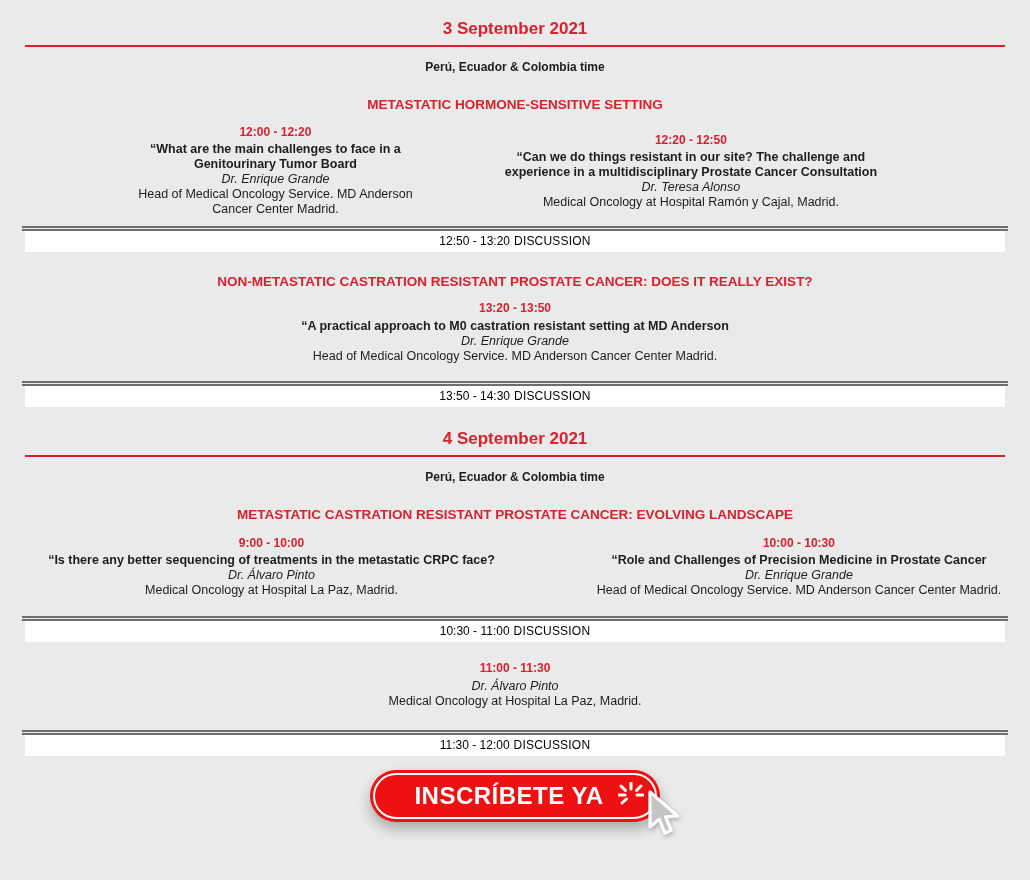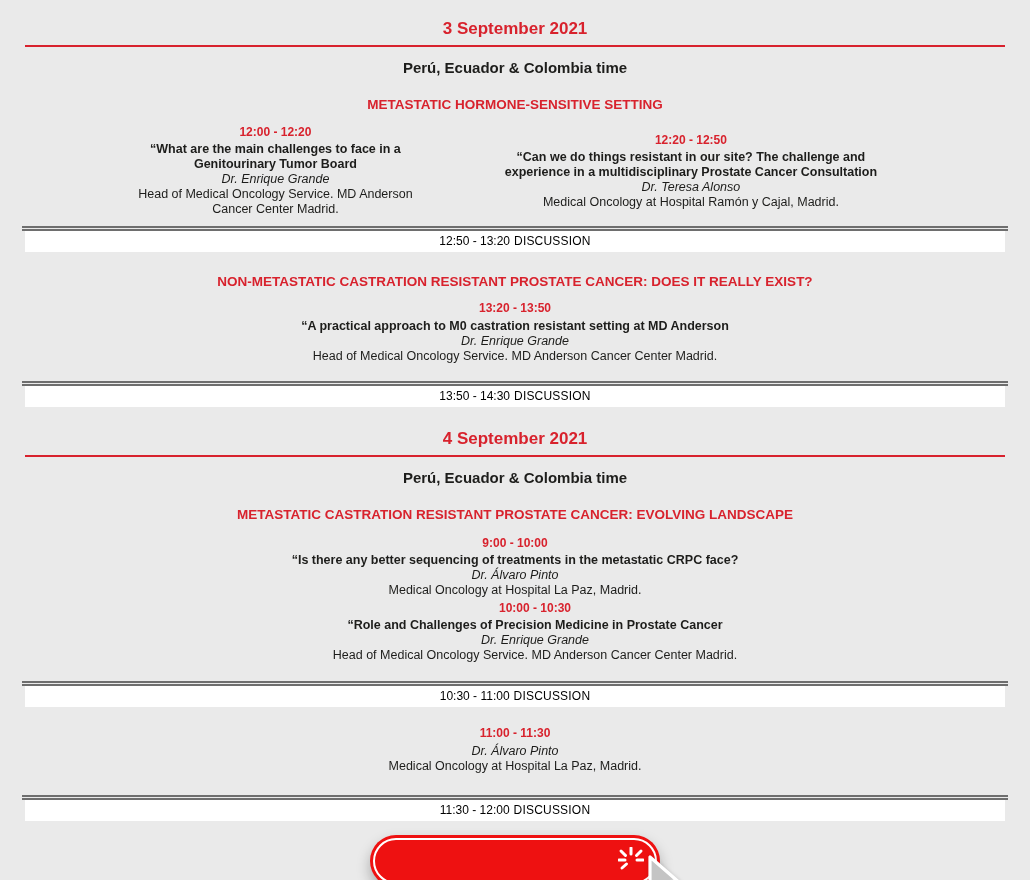--- a/index.html
+++ b/index.html
@@ -21,28 +21,28 @@
   .day-title{
     margin:18px 25px 0;
     text-align:center;
     color:var(--red);
     font-size:17px;font-weight:bold;line-height:21px;
   }
   .day-title.second{margin-top:21px;}
   .red-rule{height:2px;background:var(--red);margin:6px 25px 0;}
   .tz{
     margin:13px 25px 0;text-align:center;
-    font-size:15px;font-weight:bold;line-height:15px;
+    font-size:12px;font-weight:bold;line-height:15px;
   }
   .section-heading{
     margin:22px 25px 0;text-align:center;
     color:var(--red);font-size:13.5px;font-weight:bold;line-height:15px;
   }
   .talks-row{display:flex;margin:14px 25px 0;align-items:center;}
-  .talks-row.second{margin-top:15px;flex-direction:column;}
+  .talks-row.second{margin-top:15px;}
   .talk{
     text-align:center;font-size:12.5px;line-height:15px;
   }
   .talk .inner{margin:0 auto;}
   .col-left-d1{flex:0 0 45.5%;padding-left:55px;}
   .col-left-d1 .inner{width:305px;}
   .col-right-d1{flex:1;padding-right:95px;}
   .col-right-d1 .inner{width:380px;}
   .col-left-d2{flex:0 0 50.3%;}
   .col-left-d2 .inner{width:478px;}
@@ -184,20 +184,21 @@
 </div>
 
 <div class="dline m21"></div>
 <div class="dbar">
   <span class="d-time">11:30 - 12:00</span>
   <span class="d-label">DISCUSSION</span>
 </div>
 
 <div class="cta-wrap">
   <button class="cta-button">
+    <span>INSCRÍBETE YA</span>
     <span class="burst">
       <svg width="26" height="26" viewBox="0 0 26 26">
         <g stroke="#ffffff" stroke-width="3" stroke-linecap="round" fill="none">
           <line x1="13" y1="1" x2="13" y2="7"></line>
           <line x1="3" y1="4" x2="7.5" y2="8.5"></line>
           <line x1="23" y1="4" x2="18.5" y2="8.5"></line>
           <line x1="1" y1="13" x2="7" y2="13"></line>
           <line x1="25" y1="13" x2="19" y2="13"></line>
           <line x1="4" y1="21" x2="8.5" y2="17"></line>
         </g>

